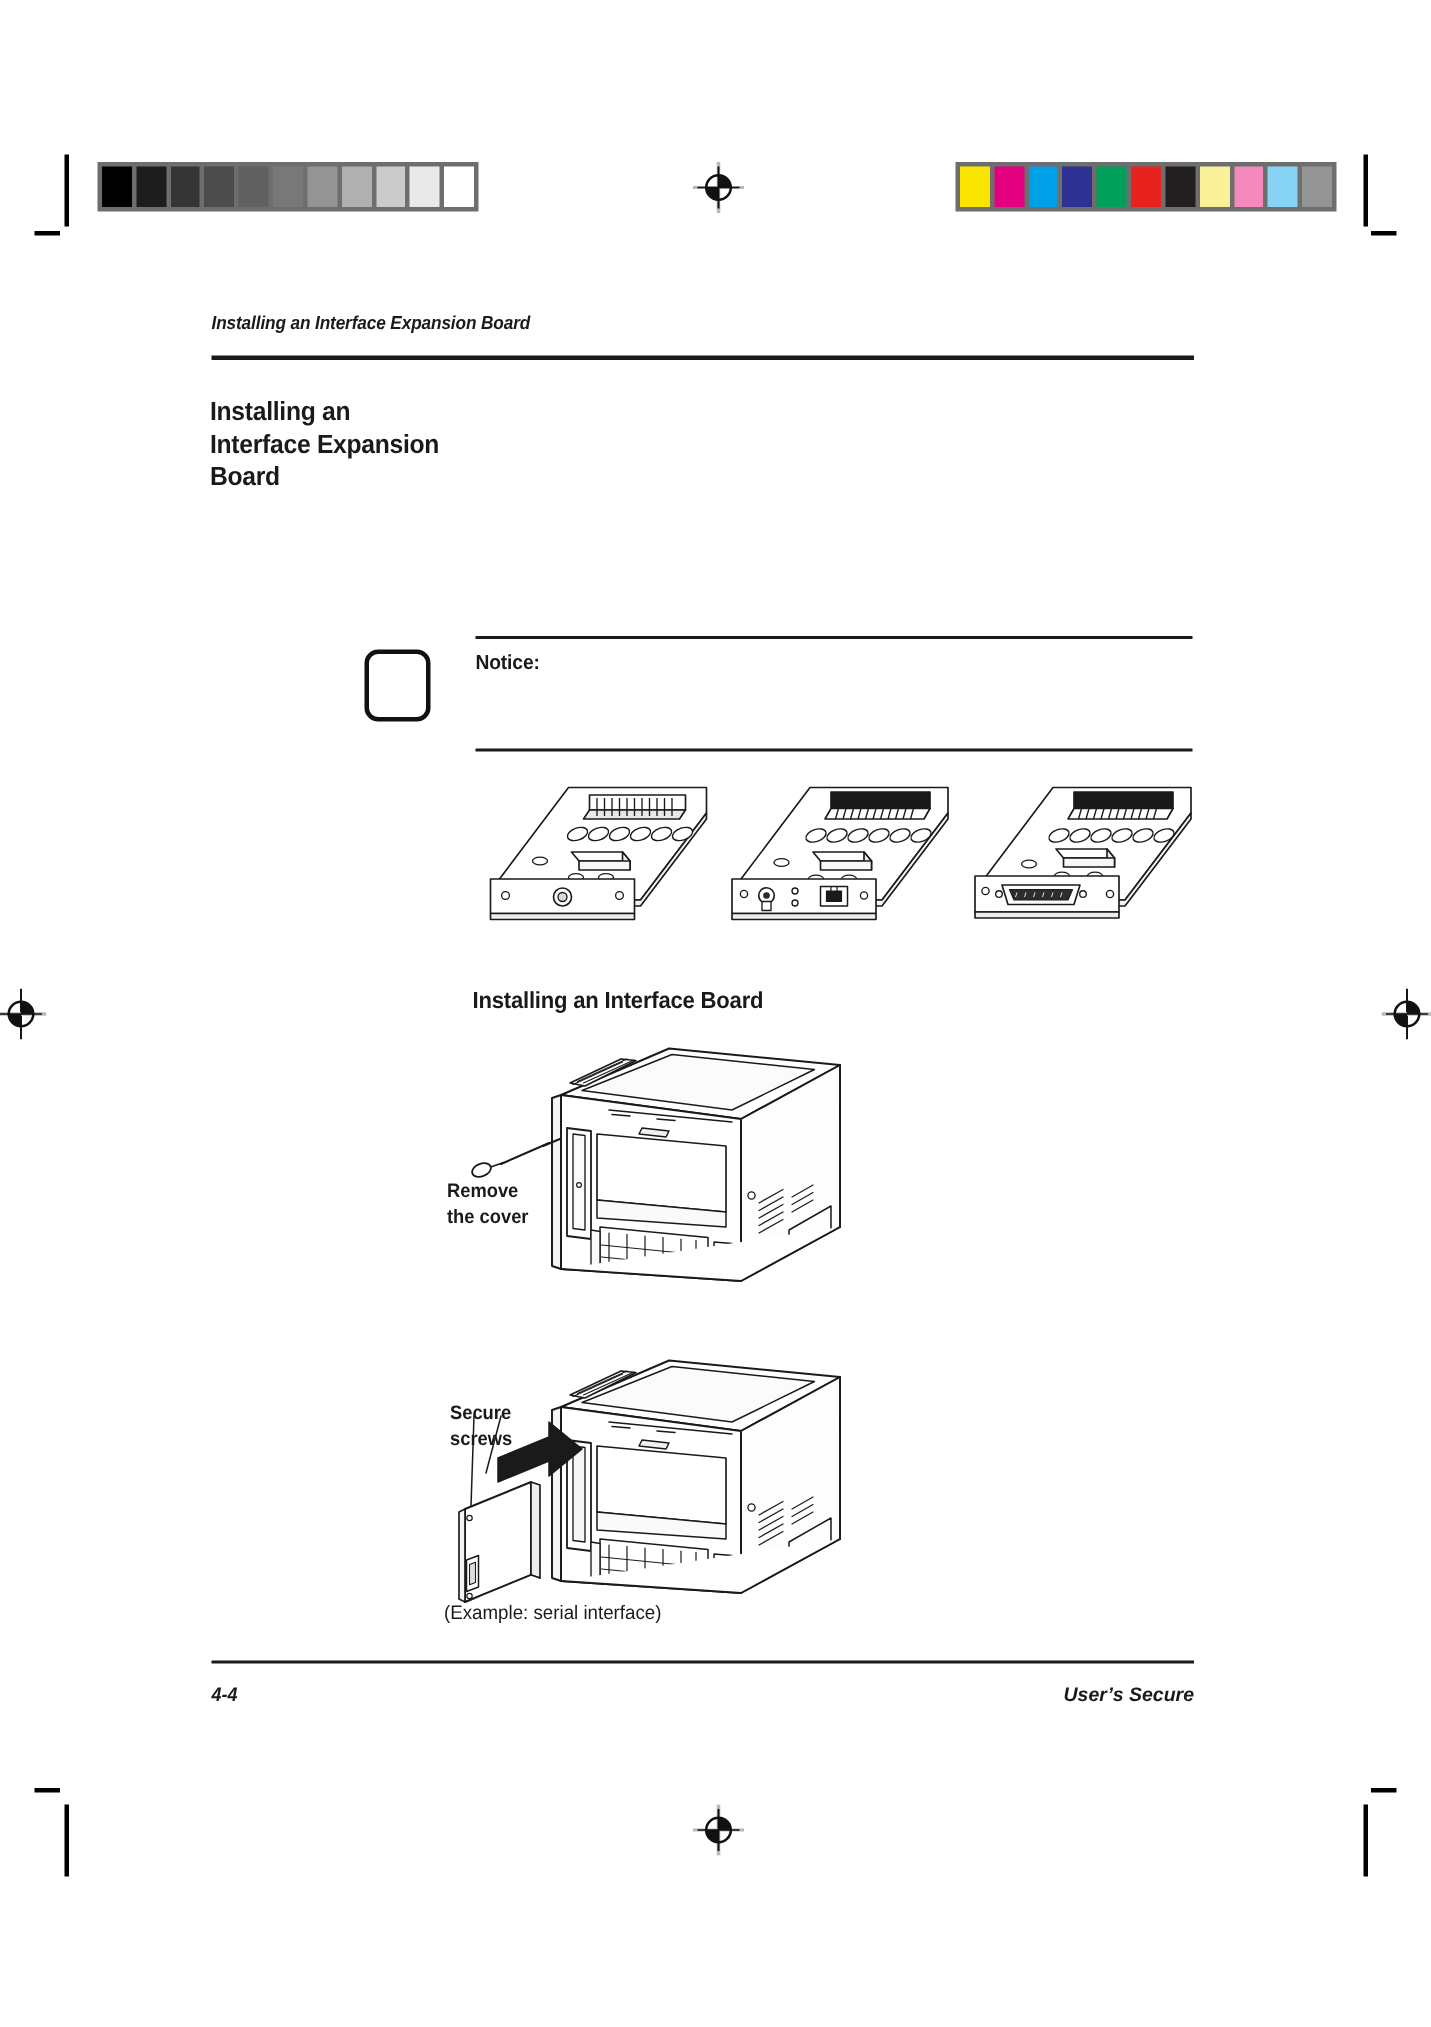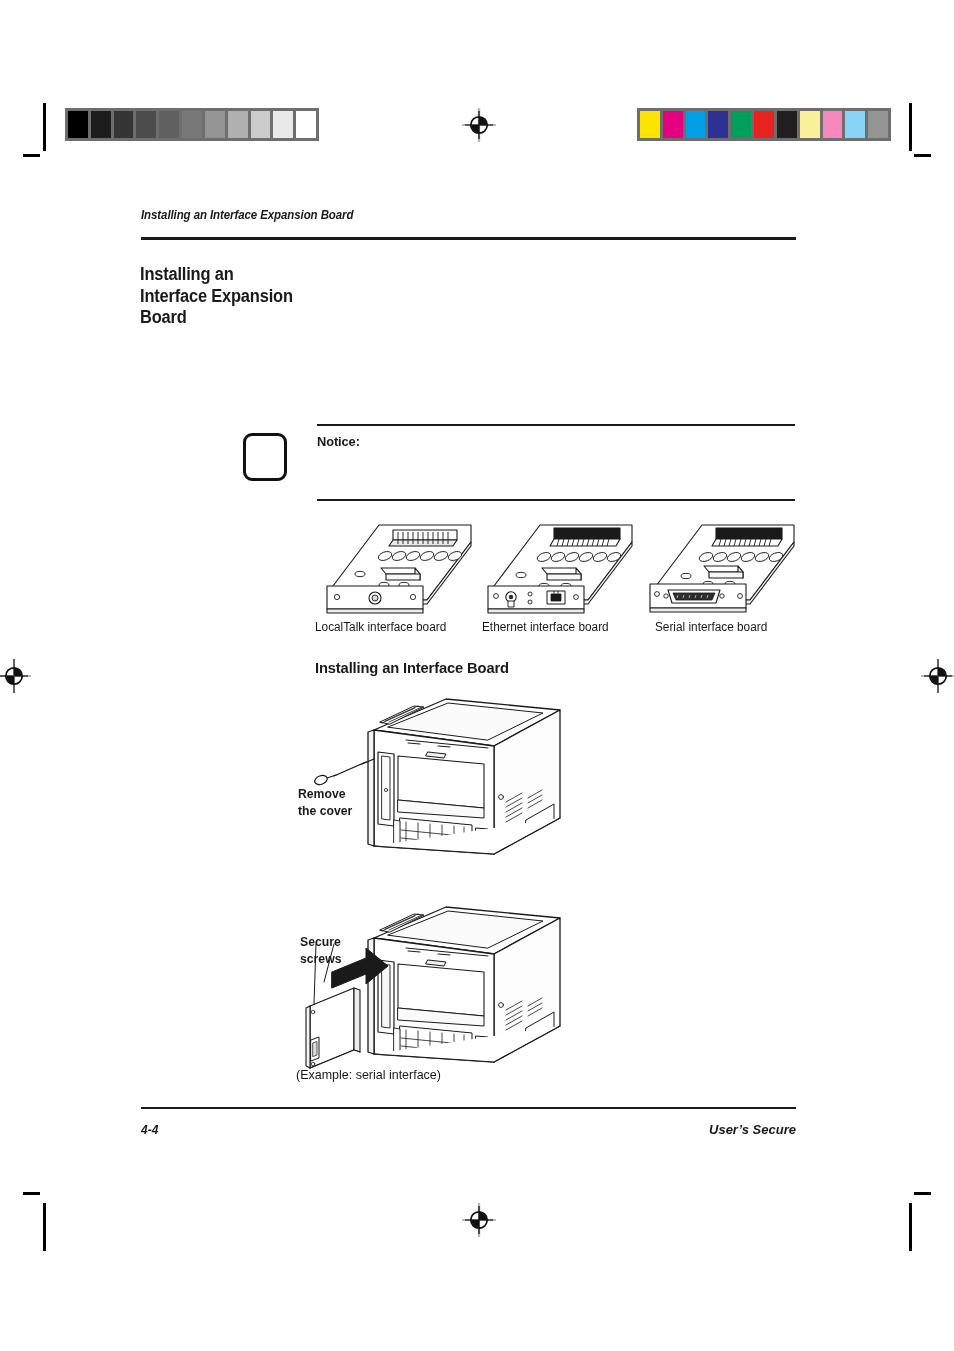--- a/index.html
+++ b/index.html
@@ -487,25 +487,20 @@
           <path d="M54 87 L53 90"></path>
             <path d="M60 87 L59 90"></path>
             <path d="M66 87 L65 90"></path>
         </g>
         <circle cx="24" cy="88" r="2.2" stroke-width="0.9" fill="#fff"></circle>
         <circle cx="80" cy="88" r="2.2" stroke-width="0.9" fill="#fff"></circle>
       </g>
     </svg>
   </div>
 
-  <div class="board-captions">
-    <div class="board-caption c0">LocalTalk interface board</div>
-    <div class="board-caption c1">Ethernet interface board</div>
-    <div class="board-caption c2">Serial interface board</div>
-  </div>
 
   <div class="section-heading">Installing an Interface Board</div>
 
   <svg class="printer-fig f1" viewBox="0 0 280 190">
     <g fill="#fff" stroke="#1a1a1a" stroke-width="1.3" stroke-linejoin="round" stroke-linecap="round">
 
       <path d="M86 36 L158 5 L272 16 L206 52 Z"></path>
 
       <path d="M100 33 L160 9 L255 19 L200 46 Z" fill="#fbfbfb" stroke-width="1"></path>
 

